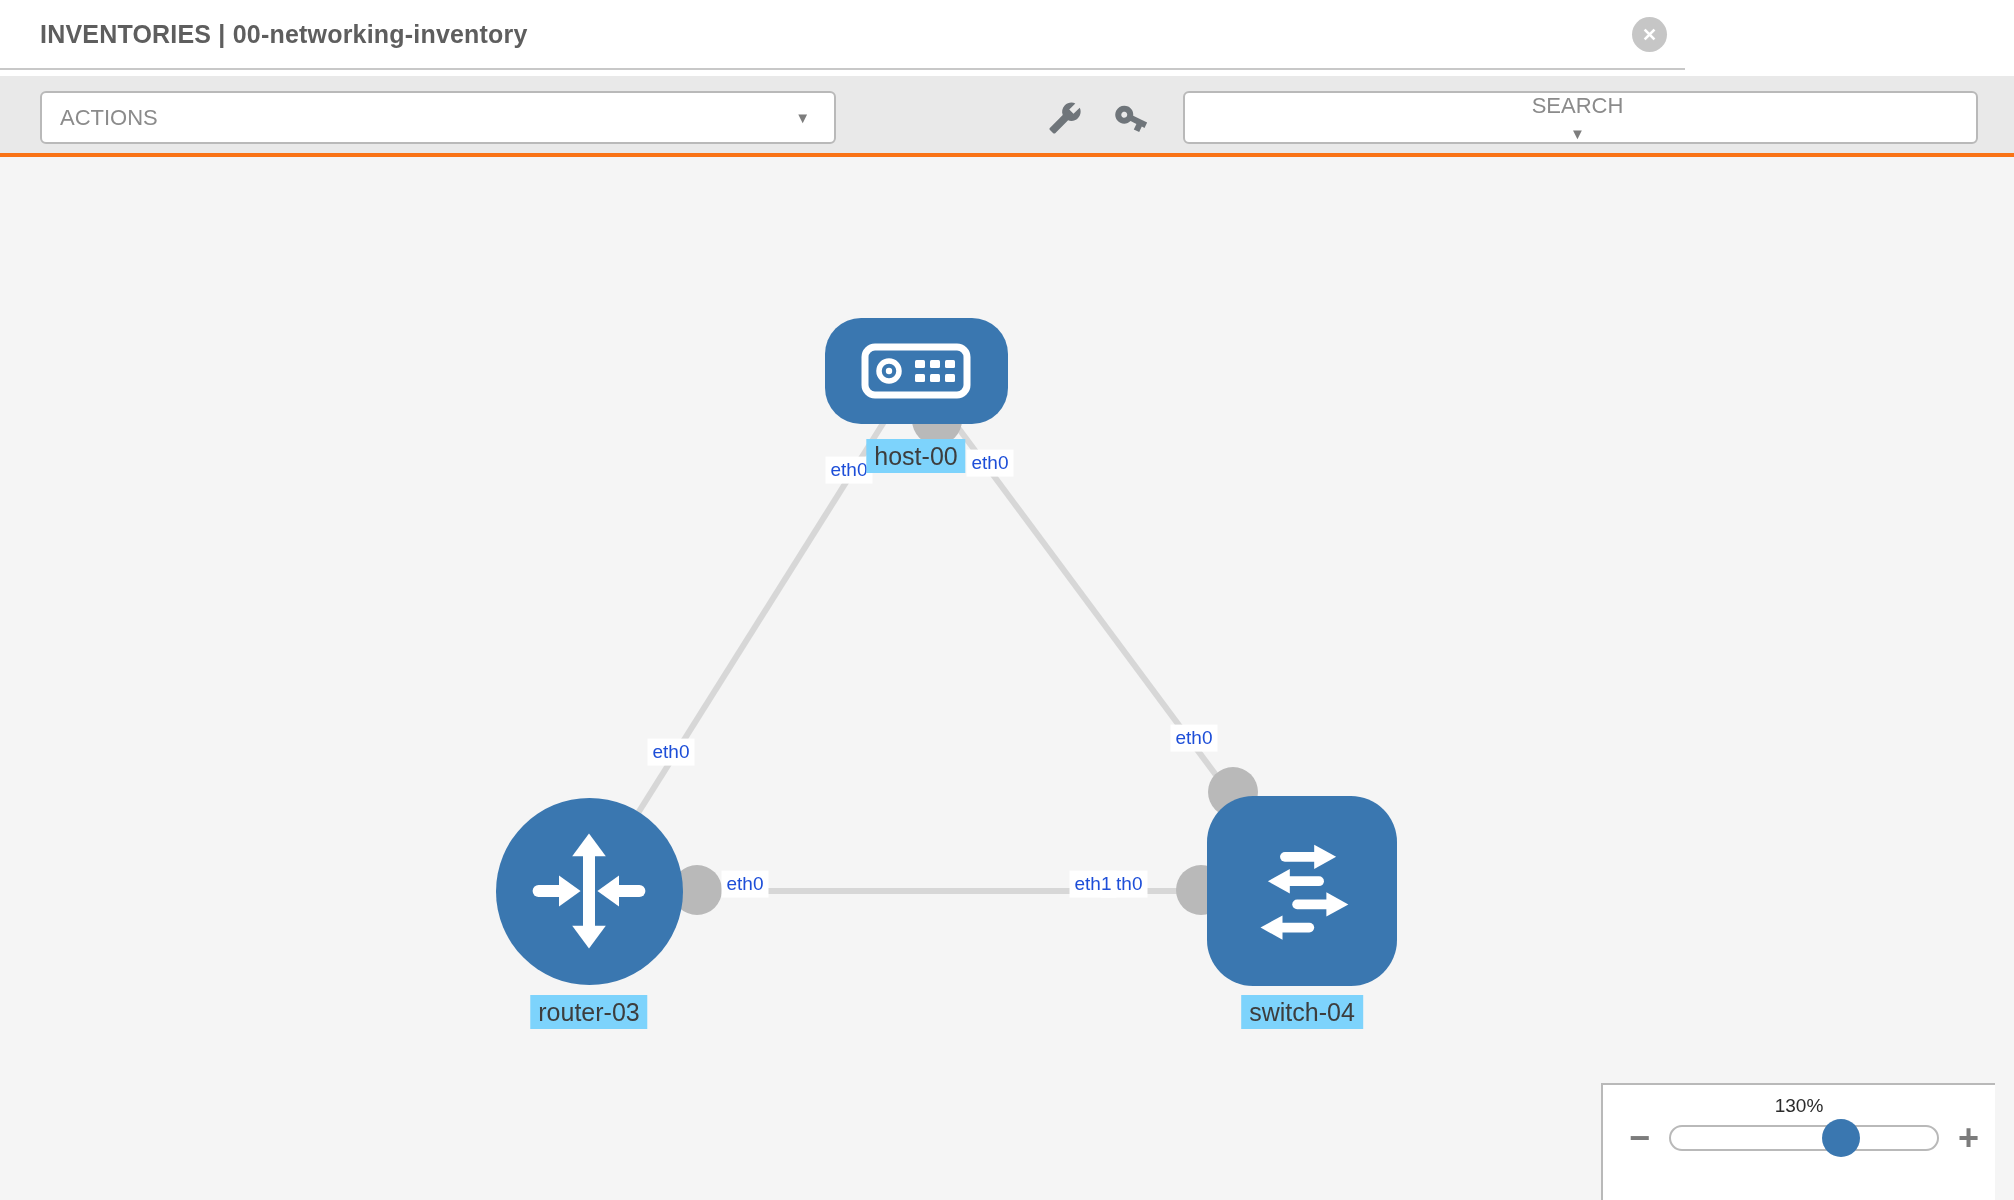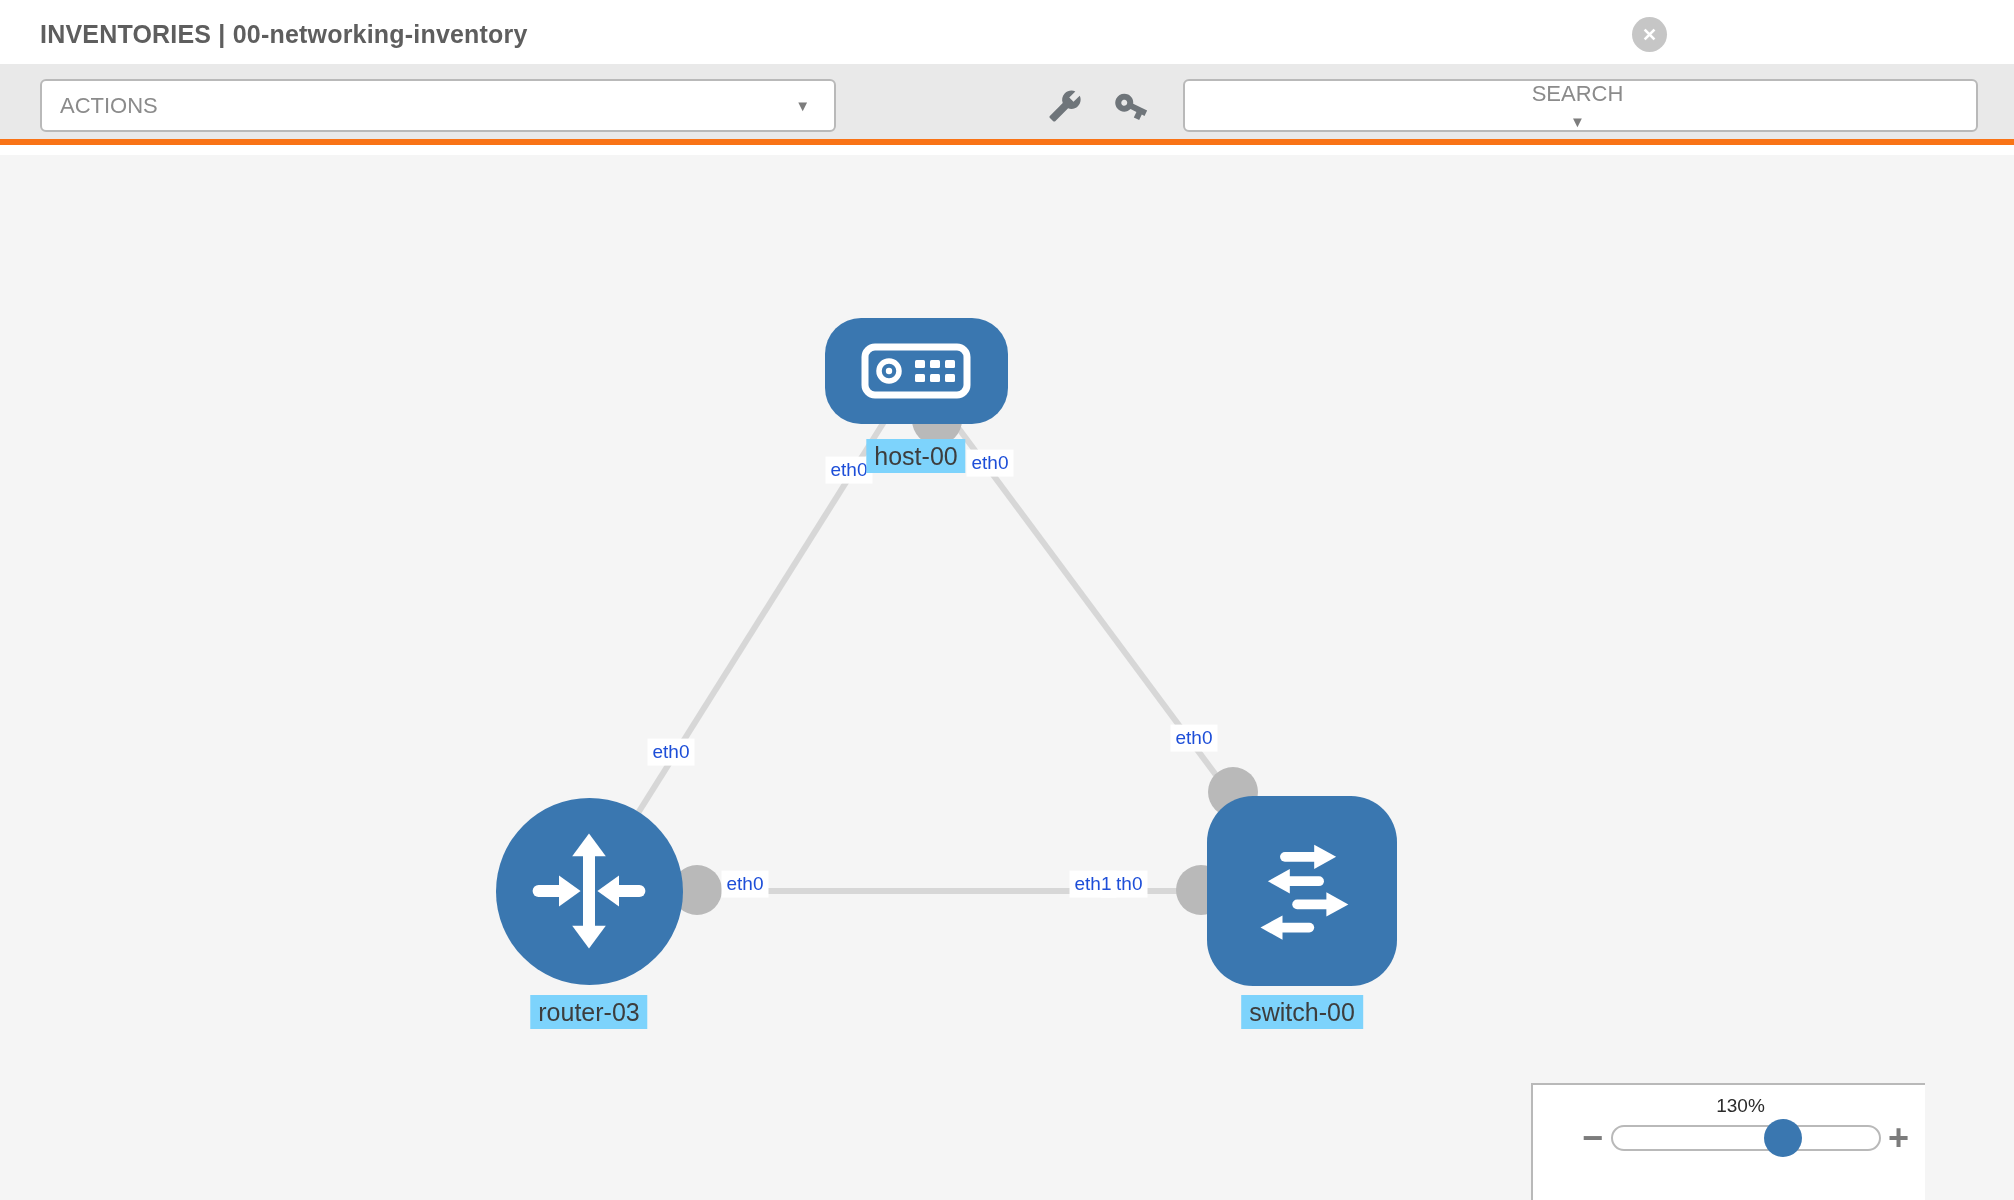--- a/index.html
+++ b/index.html
@@ -17,22 +17,22 @@
   
   .header{position:absolute;left:0;top:0;width:1685px;height:70px;background:#fff;
     border-bottom:2px solid #c8c8c8;z-index:10;}
   .page-title{position:absolute;left:40px;top:0;line-height:68px;font-size:25px;
     font-weight:bold;color:#5e5e5e;letter-spacing:.2px;}
   .close-btn{position:absolute;right:18px;top:17px;width:35px;height:35px;border:none;
     border-radius:50%;background:#c6c6c6;color:#fff;font-size:18px;font-weight:bold;
     display:flex;align-items:center;justify-content:center;cursor:pointer;line-height:1;}
 
   
-  .toolbar{position:absolute;left:0;top:64px;width:2014px;height:81px;background:var(--toolbar);
-    border-bottom:6px solid #f97316;z-index:10;}
+  .toolbar{position:absolute;left:0;top:76px;width:2014px;height:81px;background:var(--toolbar);
+    border-bottom:4px solid #f97316;z-index:10;}
   .select-box{position:absolute;top:15px;height:53px;background:#fff;border:2px solid var(--border);
     border-radius:6px;display:flex;align-items:center;justify-content:space-between;
     padding:0 24px 0 18px;font-size:22px;color:#8b8b8b;cursor:pointer;}
   .select-actions{left:40px;width:796px;}
   .select-search{left:1183px;width:795px;flex-direction:column;}
   .caret{font-size:15px;color:#7d7d7d;}
   .tool-btn{position:absolute;top:20px;width:46px;height:44px;background:none;border:none;
     display:flex;align-items:center;justify-content:center;cursor:pointer;}
   .tool-wrench{left:1042px;}
   .tool-key{left:1108px;}
@@ -49,22 +49,22 @@
     justify-content:center;cursor:pointer;}
   .node-host{border-radius:36px;}
   .node-router{border-radius:50%;}
   .node-switch{border-radius:46px;}
   .eth-label{position:absolute;transform:translate(-50%,-50%);background:#fff;color:#1d4ed8;
     font-size:19px;line-height:1.2;padding:2px 5px;white-space:nowrap;z-index:3;}
   .node-label{position:absolute;transform:translate(-50%,-50%);background:#7dd3fc;color:#3d3d3d;
     font-size:25px;line-height:1.2;padding:2px 8px;white-space:nowrap;z-index:4;}
 
   
-  .zoom-panel{position:absolute;left:1531px;top:1083px;width:394px;height:117px;background:#fff;
-    border-top:2px solid var(--border);border-left:2px solid var(--border);z-index:6;padding-left:23px;}
+  .zoom-panel{position:absolute;left:1601px;top:1083px;width:394px;height:117px;background:#fff;
+    border-top:2px solid var(--border);border-left:2px solid var(--border);z-index:6;}
   .zoom-value{text-align:center;margin-top:10px;font-size:19px;color:#2b2b2b;}
   .zoom-row{display:flex;align-items:center;justify-content:space-between;
     padding:0 16px 0 26px;margin-top:6px;}
   .zoom-btn{background:none;border:none;font-size:36px;font-weight:bold;color:#7c7c7c;
     line-height:30px;cursor:pointer;padding:0;}
   .zoom-slider{position:relative;width:270px;height:26px;background:#fff;
     border:2px solid var(--border);border-radius:14px;cursor:pointer;}
   .zoom-handle{position:absolute;top:50%;transform:translate(-50%,-50%);width:38px;height:38px;
     border-radius:50%;background:var(--blue);cursor:grab;}
 </style>
@@ -164,21 +164,21 @@
       </div>
       <span class="eth-label" style="left: 849px; top: 470px;">eth0</span>
       <span class="eth-label" style="left: 990px; top: 463px;">eth0</span>
       <span class="eth-label" style="left: 671px; top: 752px;">eth0</span>
       <span class="eth-label" style="left: 1194px; top: 738px;">eth0</span>
       <span class="eth-label" style="left: 745px; top: 884px;">eth0</span>
       <span class="eth-label" style="left: 1124px; top: 884px;">eth0</span>
       <span class="eth-label" style="left: 1093px; top: 884px;">eth1</span>
       <div class="node-label" style="left: 916px; top: 456px;">host-00</div>
       <div class="node-label" style="left: 589px; top: 1012px;">router-03</div>
-      <div class="node-label" style="left: 1302px; top: 1012px;">switch-00</div>
+      <div class="node-label" style="left: 1302px; top: 1012px;">switch-04</div>
     </div>
 </div>
 
 <div class="zoom-panel">
   <div class="zoom-value">130%</div>
   <div class="zoom-row">
     <button class="zoom-btn">−</button>
     <div class="zoom-slider">
       <div class="zoom-handle" id="zoomHandle" style="left: 64%;"></div>
     </div>

